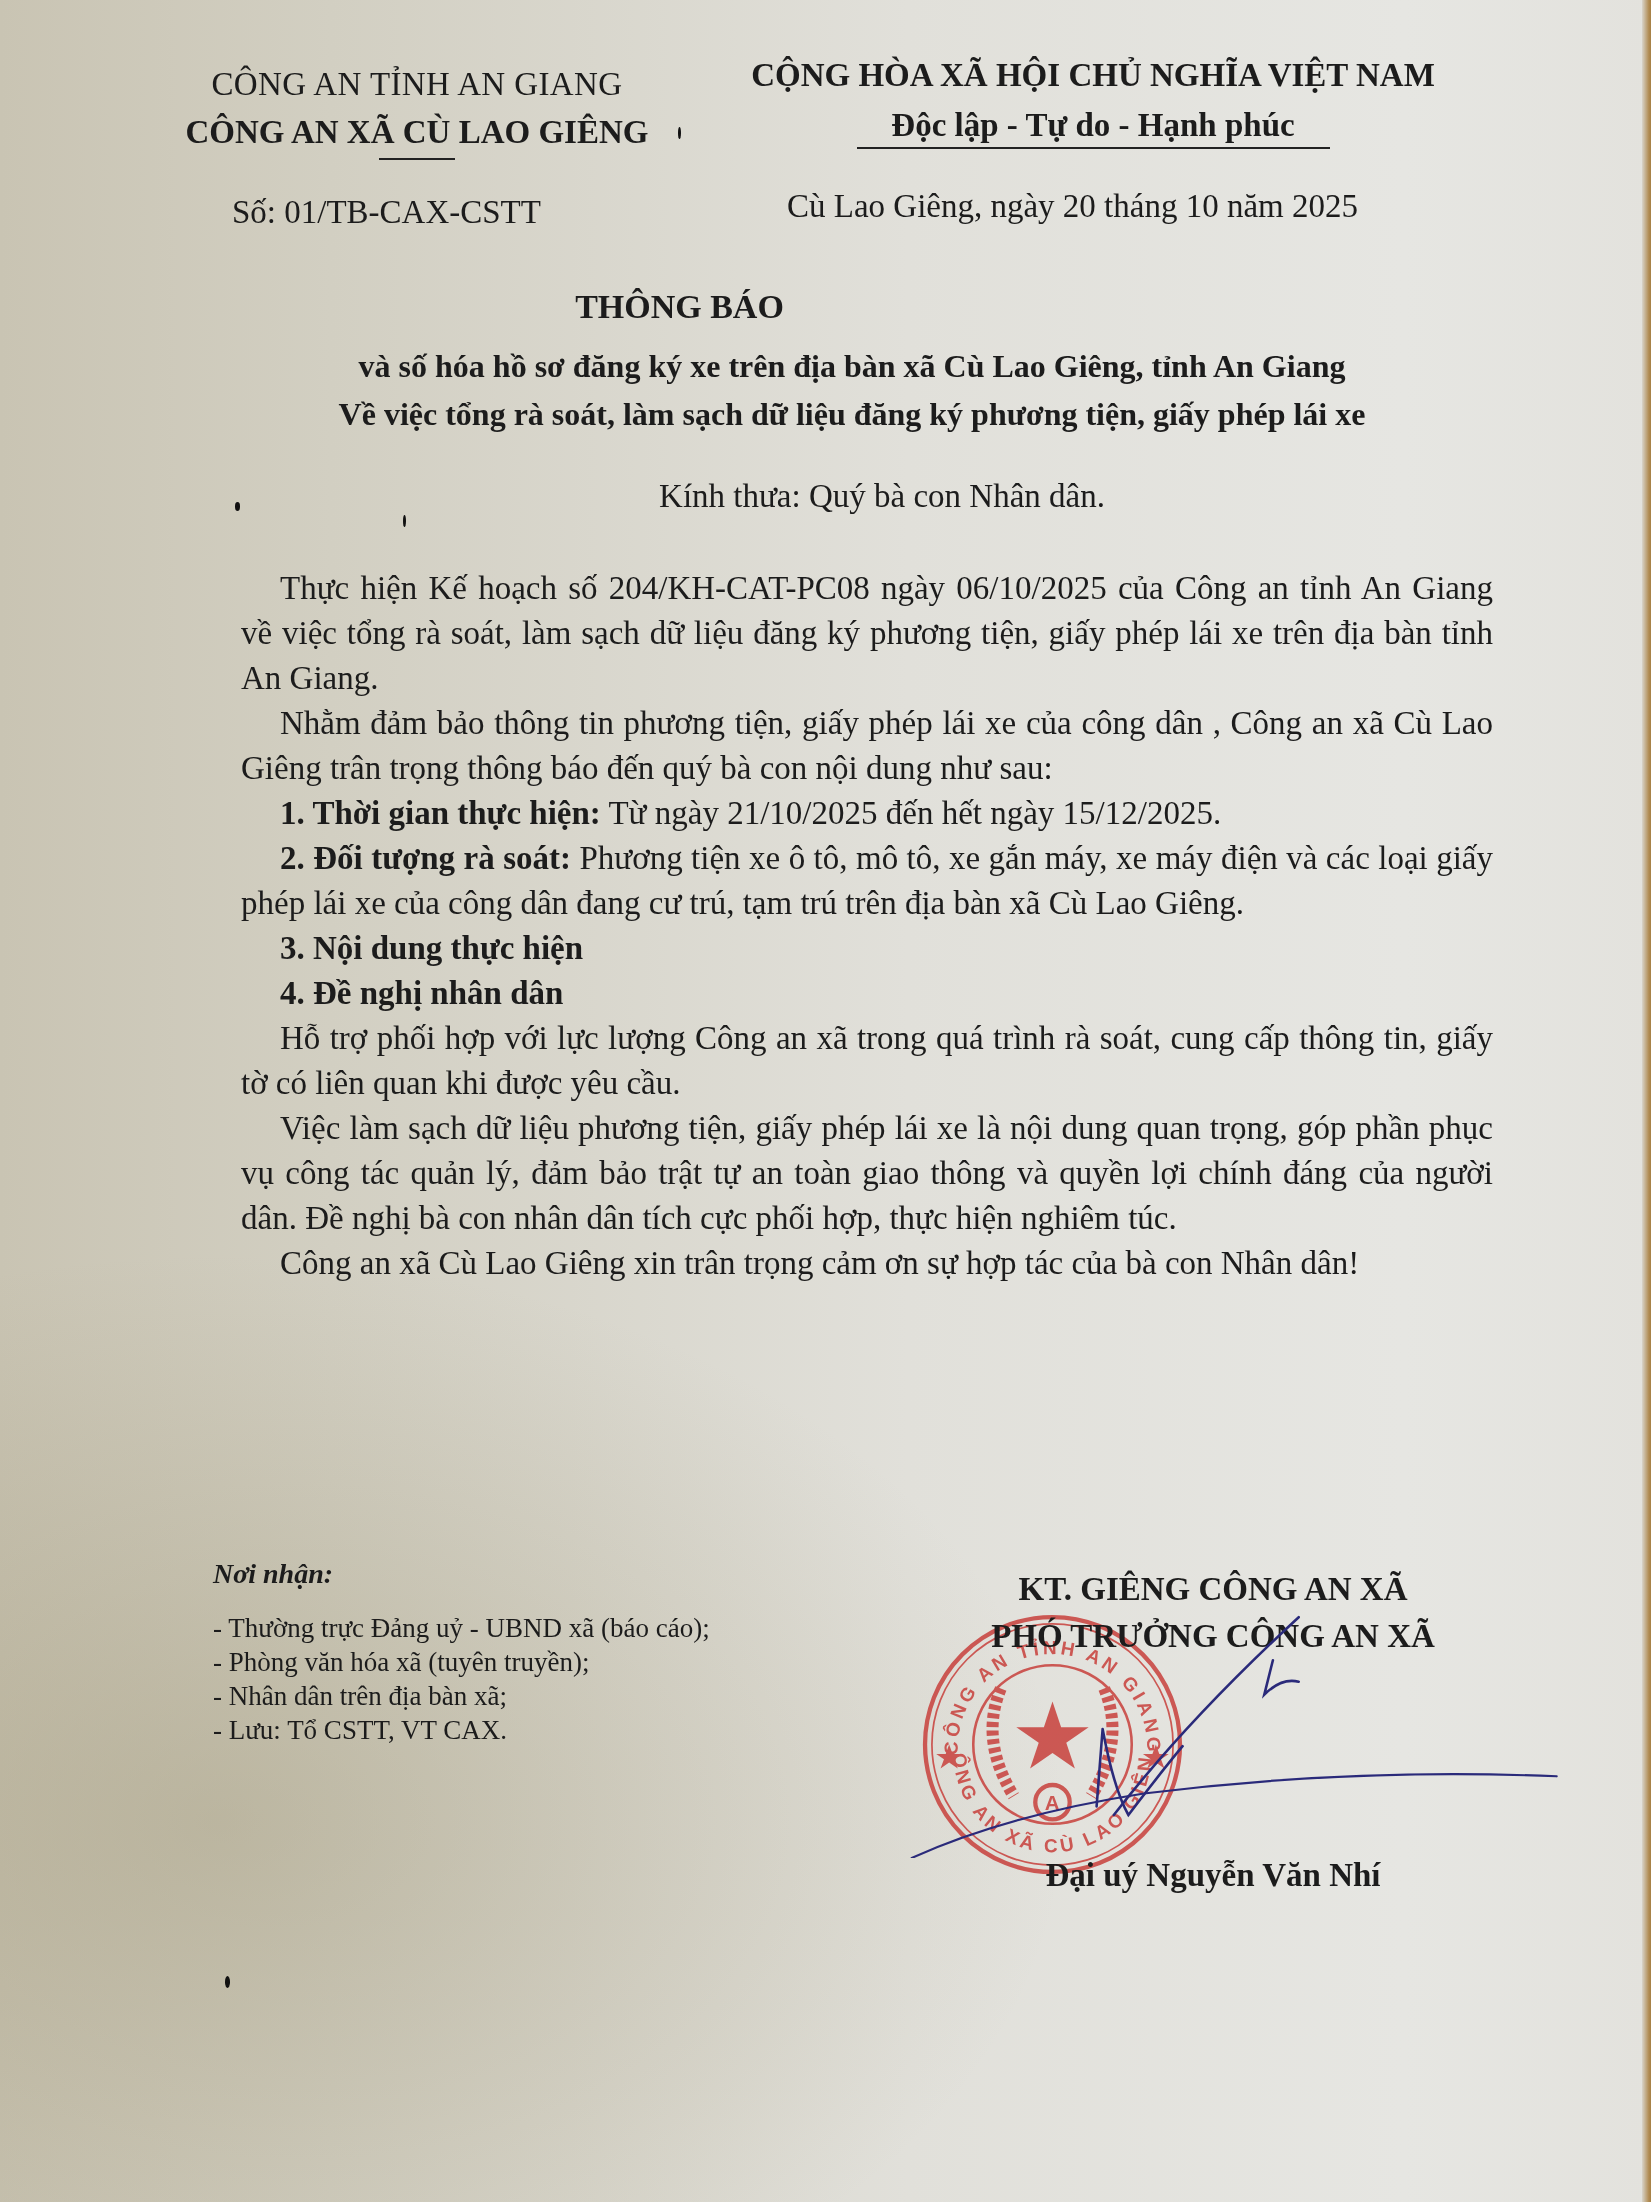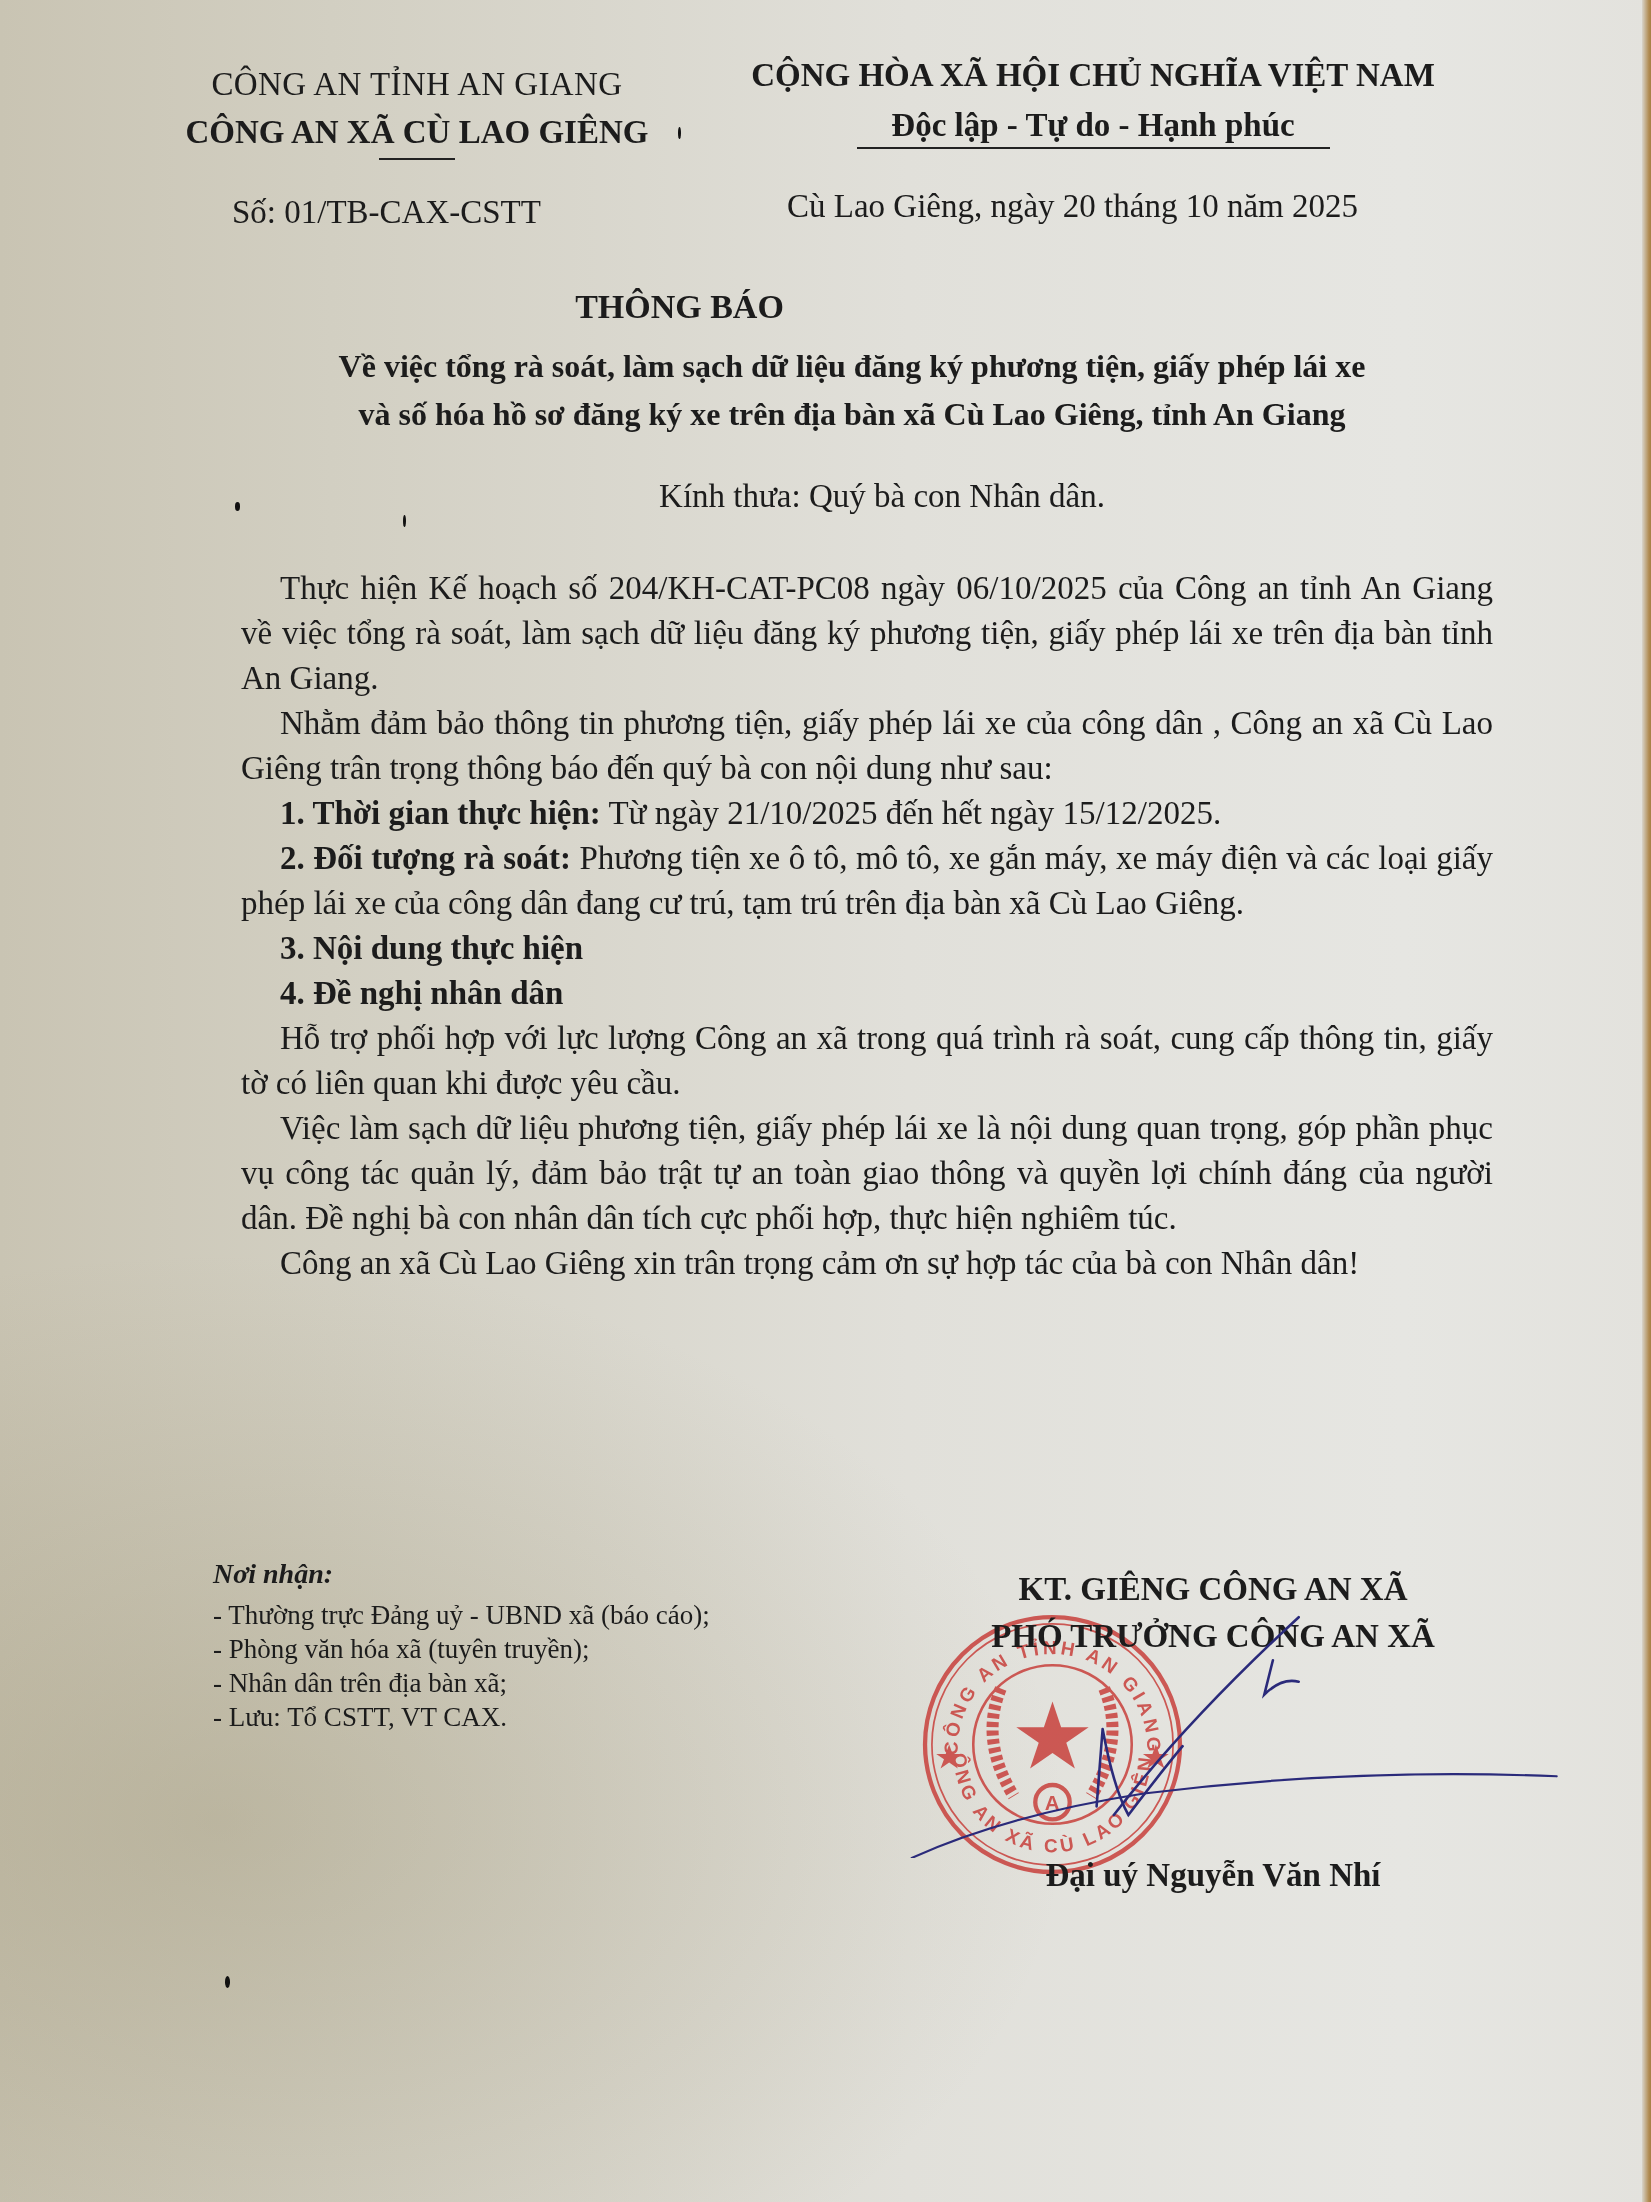--- a/index.html
+++ b/index.html
@@ -18,21 +18,21 @@
   .hdr-r .l2{font-size:33px;}
   .docno{left:232px;top:194px;font-size:33px;}
   .date{left:787px;top:188px;font-size:33px;}
   .title{left:0;width:1359px;top:288px;text-align:center;font-size:34px;font-weight:bold;}
   .subtitle{left:198px;width:1308px;top:342px;text-align:center;font-size:32px;font-weight:bold;line-height:48px;}
   .greeting{left:0;width:1764px;top:478px;text-align:center;font-size:33px;}
   .body{left:241px;top:566px;width:1252px;font-size:33px;line-height:45px;text-align:justify;}
   .body p{margin:0;text-indent:39px;}
   .body b{font-weight:bold;}
   .recv{left:213px;top:1557px;font-size:27px;line-height:34px;}
-  .recv .h{font-style:italic;font-weight:bold;font-size:28px;margin-bottom:7px;}
+  .recv .h{font-style:italic;font-weight:bold;font-size:28px;margin-bottom:20px;}
   .sign{left:929px;top:1566px;width:568px;text-align:center;font-size:33px;font-weight:bold;line-height:47px;}
   .signer{left:929px;top:1857px;width:568px;text-align:center;font-size:33px;font-weight:bold;}
   .stamp{left:919px;top:1611px;width:267px;height:267px;}
   .sig{left:903px;top:1600px;width:671px;height:258px;}
   .dot{position:absolute;background:#111;border-radius:50%;}
 </style>
 </head>
 <body>
 
 <div class="shade"></div>
@@ -48,22 +48,22 @@
   <div class="l1">CỘNG HÒA XÃ HỘI CHỦ NGHĨA VIỆT NAM</div>
   <div class="l2">Độc lập - Tự do - Hạnh phúc</div>
   <div class="rule" style="width:473px;margin-top:-3.4px;"></div>
 </div>
 
 <div class="abs docno">Số: 01/TB-CAX-CSTT</div>
 <div class="abs date">Cù Lao Giêng, ngày 20 tháng 10 năm 2025</div>
 
 <div class="abs title">THÔNG BÁO</div>
 <div class="abs subtitle">
+  <div>và số hóa hồ sơ đăng ký xe trên địa bàn xã Cù Lao Giêng, tỉnh An Giang</div>
   <div>Về việc tổng rà soát, làm sạch dữ liệu đăng ký phương tiện, giấy phép lái xe</div>
-  <div>và số hóa hồ sơ đăng ký xe trên địa bàn xã Cù Lao Giêng, tỉnh An Giang</div>
 </div>
 
 <div class="abs greeting">Kính thưa: Quý bà con Nhân dân.</div>
 
 <div class="abs body">
   <p>Thực hiện Kế hoạch số 204/KH-CAT-PC08 ngày 06/10/2025 của Công an tỉnh An Giang về việc tổng rà soát, làm sạch dữ liệu đăng ký phương tiện, giấy phép lái xe trên địa bàn tỉnh An Giang.</p>
   <p>Nhằm đảm bảo thông tin phương tiện, giấy phép lái xe của công dân , Công an xã Cù Lao Giêng trân trọng thông báo đến quý bà con nội dung như sau:</p>
   <p><b>1. Thời gian thực hiện:</b><span> Từ ngày 21/10/2025 đến hết ngày 15/12/2025.</span></p>
   <p><b>2. Đối tượng rà soát:</b><span> Phương tiện xe ô tô, mô tô, xe gắn máy, xe máy điện và các loại giấy phép lái xe của công dân đang cư trú, tạm trú trên địa bàn xã Cù Lao Giêng.</span></p>
   <p><b>3. Nội dung thực hiện</b></p>

